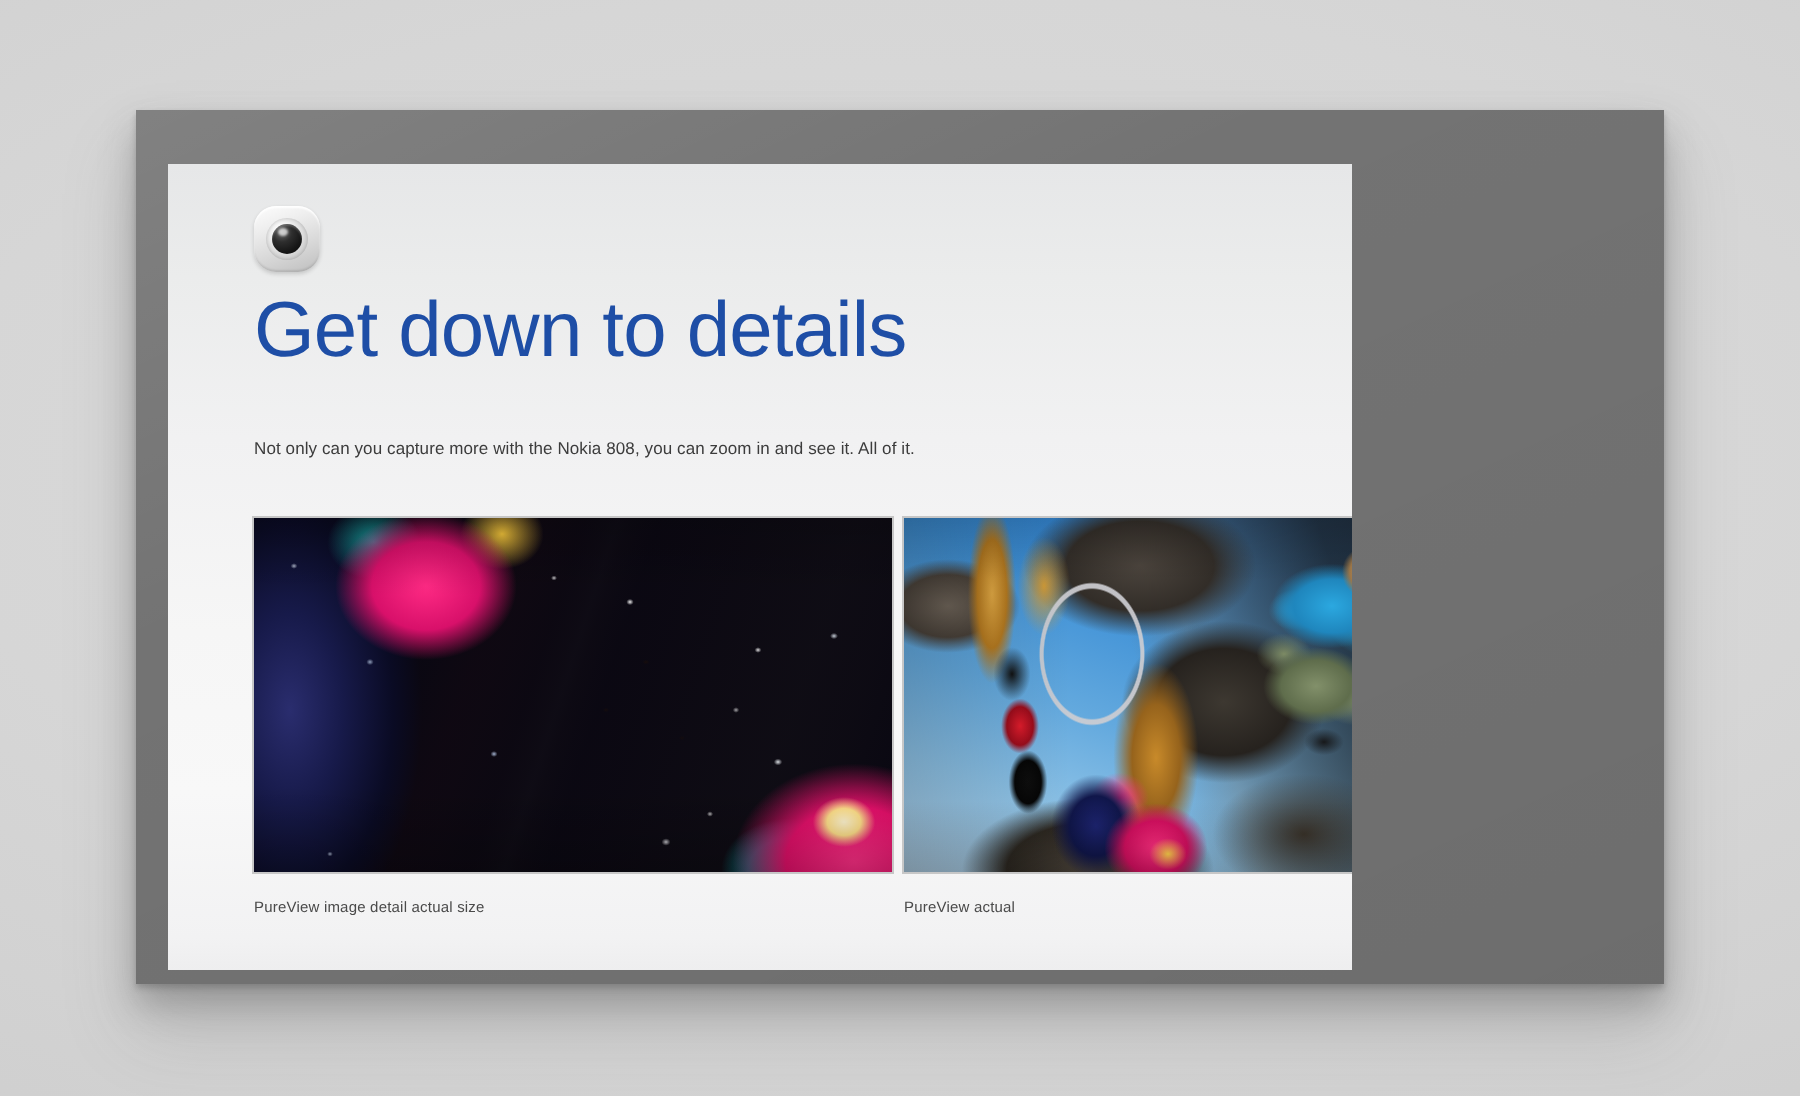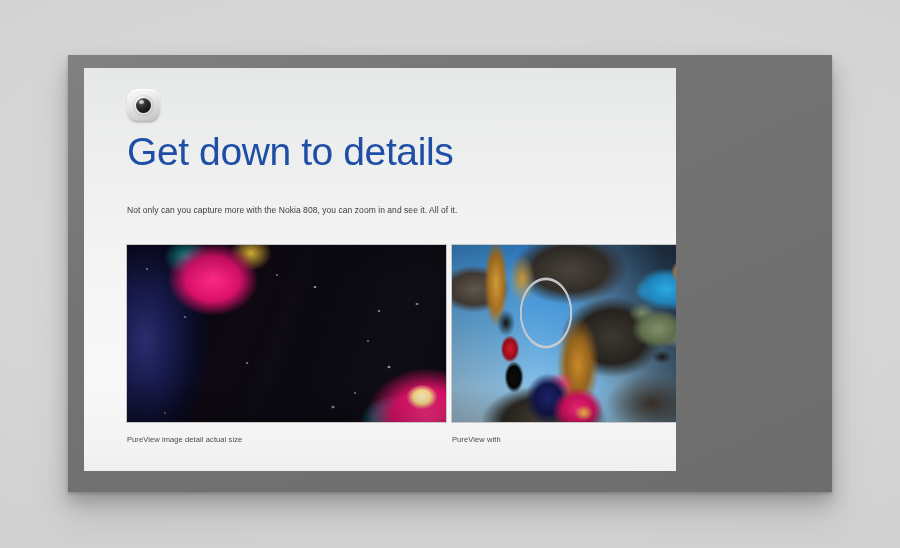--- a/index.html
+++ b/index.html
@@ -43,21 +43,21 @@
     position: absolute;
     left: 0; top: 0; right: 0; bottom: 0;
     background: linear-gradient(155deg, rgba(255,255,255,0.10) 0%, rgba(255,255,255,0.00) 34%, rgba(0,0,0,0.05) 100%);
     pointer-events: none;
   }
 
   
   #screen {
     position: absolute;
     left: 16px;
-    top: 13px;
+    top: 27px;
     width: 592px;
     height: 403px;
     background: linear-gradient(180deg,
         #e6e7e8 0%,
         #ebecec 14%,
         #f1f1f2 34%,
         #f6f6f6 58%,
         #f8f8f8 78%,
         #f2f2f3 96%,
         #eeeeef 100%);
@@ -339,21 +339,21 @@
 
         <div id="gallery">
 
           <figure class="figure">
             <div class="photo photo-macro"></div>
             <figcaption class="figcaption">PureView image detail actual size</figcaption>
           </figure>
 
           <figure class="figure">
             <div class="photo photo-scene"></div>
-            <figcaption class="figcaption">PureView with</figcaption>
+            <figcaption class="figcaption">PureView actual</figcaption>
           </figure>
 
         </div>
 
       </div>
     </div>
   </div>
 </div>
 
 </body></html>

